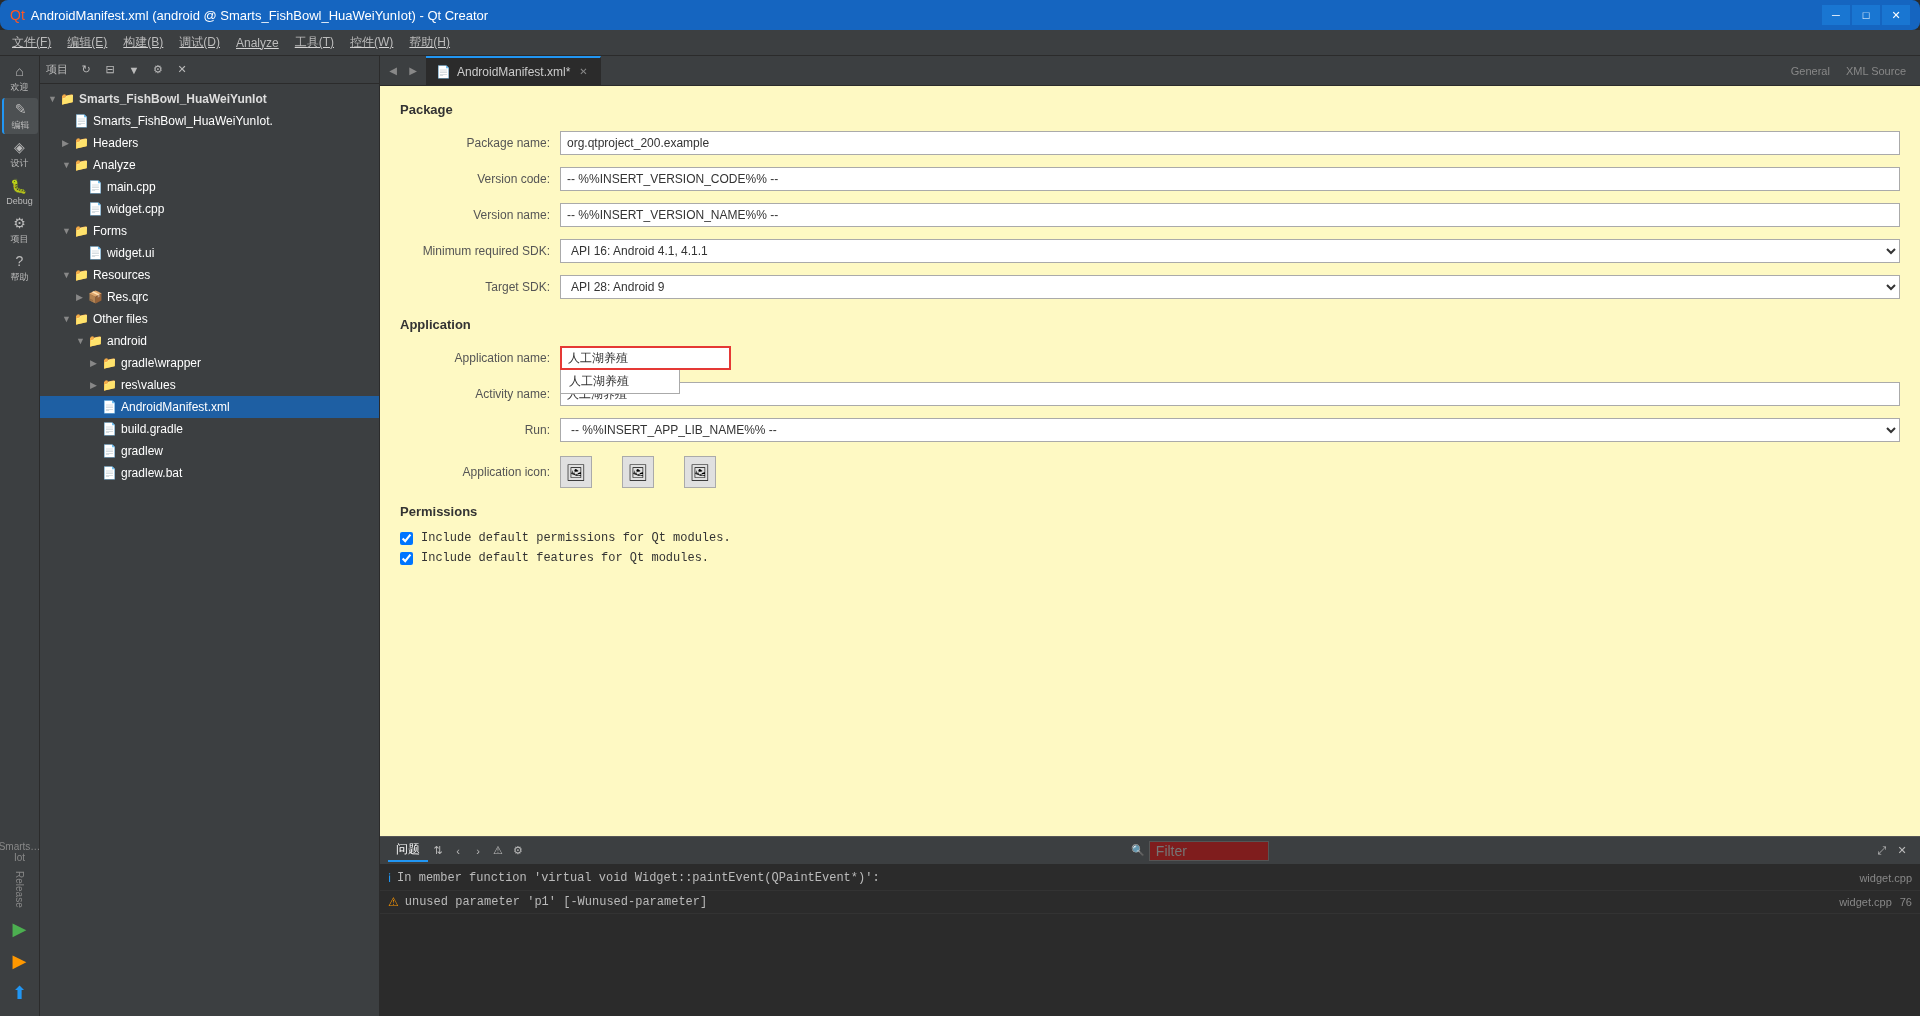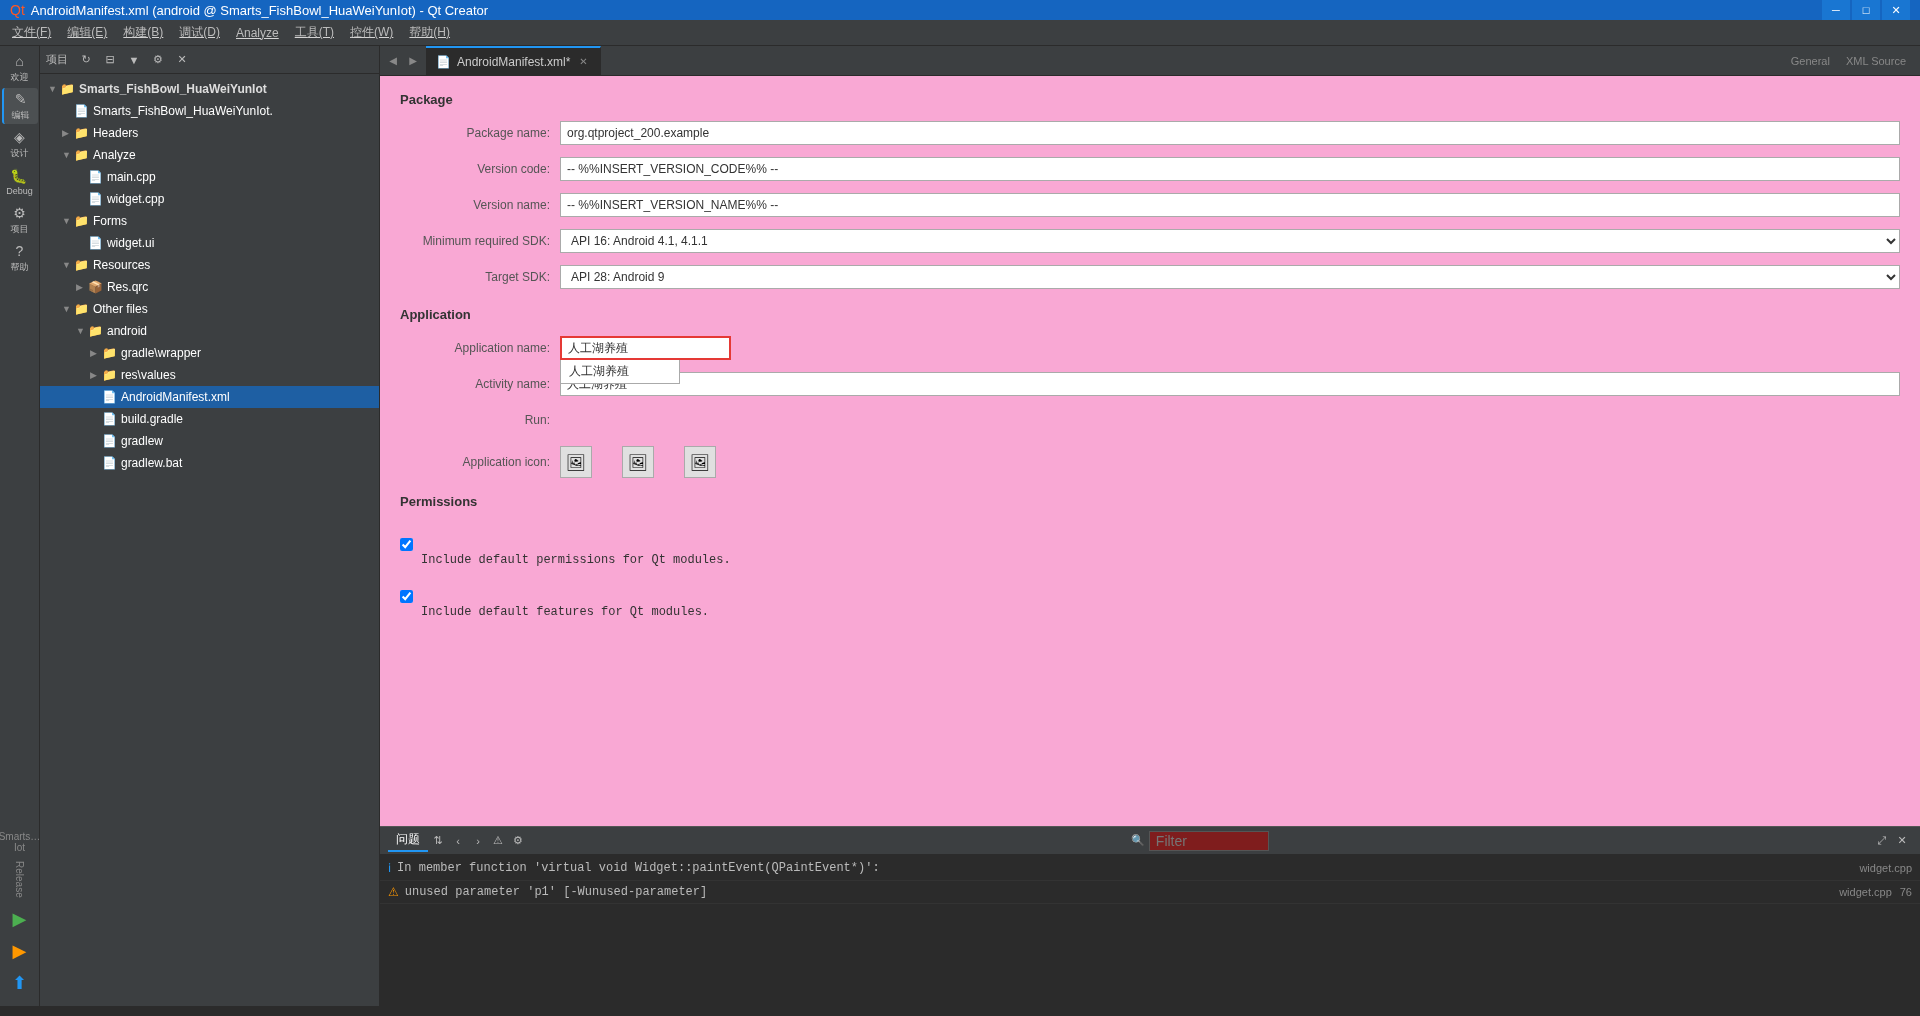--- a/index.html
+++ b/index.html
@@ -2,25 +2,26 @@
 <html><head>
   <meta charset="utf-8">
   <style>
     * { margin: 0; padding: 0; box-sizing: border-box; }
     body { font-family: 'Segoe UI', Arial, sans-serif; font-size: 12px; background: #2b2b2b; color: #d4d4d4; width: 1920px; height: 1016px; overflow: hidden; }
     
     
     #titlebar {
       background: #1565c0;
       color: white;
-      height: 20px;
+      height: 30px;
       display: flex;
       align-items: center;
       padding: 0 10px;
       justify-content: space-between;
+      border-radius: 8px;
     }
     #titlebar .title-left { display: flex; align-items: center; gap: 6px; }
     #titlebar .title-icon { color: #ff5722; font-size: 14px; }
     #titlebar .title-text { font-size: 13px; }
     #titlebar .window-controls { display: flex; gap: 2px; }
     #titlebar .win-btn { 
       width: 28px; height: 20px; background: #1976d2; border: none; color: white; 
       cursor: pointer; font-size: 11px; display: flex; align-items: center; justify-content: center;
     }
 
@@ -198,21 +199,21 @@
     }
     .tab-extra-btn {
       background: transparent; border: none;
       color: #888; cursor: pointer; font-size: 11px;
       padding: 2px 6px; border-radius: 2px;
     }
 
     
     #content-area {
       flex: 1;
-      background: #f9a8d4;
+      background: #fef9c3;
       overflow-y: auto;
       padding: 16px 20px;
       color: #333;
     }
 
     
     .section-title {
       font-size: 13px;
       font-weight: bold;
       color: #333;
@@ -292,21 +293,21 @@
 
     
     .perm-section { margin-top: 12px; }
     .checkbox-row {
       display: flex;
       align-items: center;
       gap: 8px;
       margin-bottom: 6px;
     }
     .checkbox-row input[type="checkbox"] { cursor: pointer; }
-    .checkbox-row label { font-size: 12px; color: #333; cursor: pointer; font-family: 'Courier New', monospace; margin-top: 32px; }
+    .checkbox-row label { font-size: 12px; color: #333; cursor: pointer; font-family: 'Courier New', monospace; }
 
     
     #bottom-panel {
       height: 180px;
       background: #2b2b2b;
       border-top: 1px solid #555;
       display: flex;
       flex-direction: column;
     }
     #issues-toolbar {
@@ -622,20 +623,23 @@
             <div class="autocomplete-item">人工湖养殖</div>
           </div>
         </div>
       </div>
       <div class="form-row">
         <span class="form-label">Activity name:</span>
         <input class="form-input" type="text" value="人工湖养殖" style="">
       </div>
       <div class="form-row">
         <span class="form-label">Run:</span>
+        <select class="form-select">
+          <option value="-- %%INSERT_APP_LIB_NAME%% --">-- %%INSERT_APP_LIB_NAME%% --</option>
+        </select>
       </div>
       <div class="form-row">
         <span class="form-label">Application icon:</span>
         <div class="icon-row">
           <button class="icon-picker-btn">🖼</button>
           <button class="icon-picker-btn">🖼</button>
           <button class="icon-picker-btn">🖼</button>
         </div>
       </div>
 

